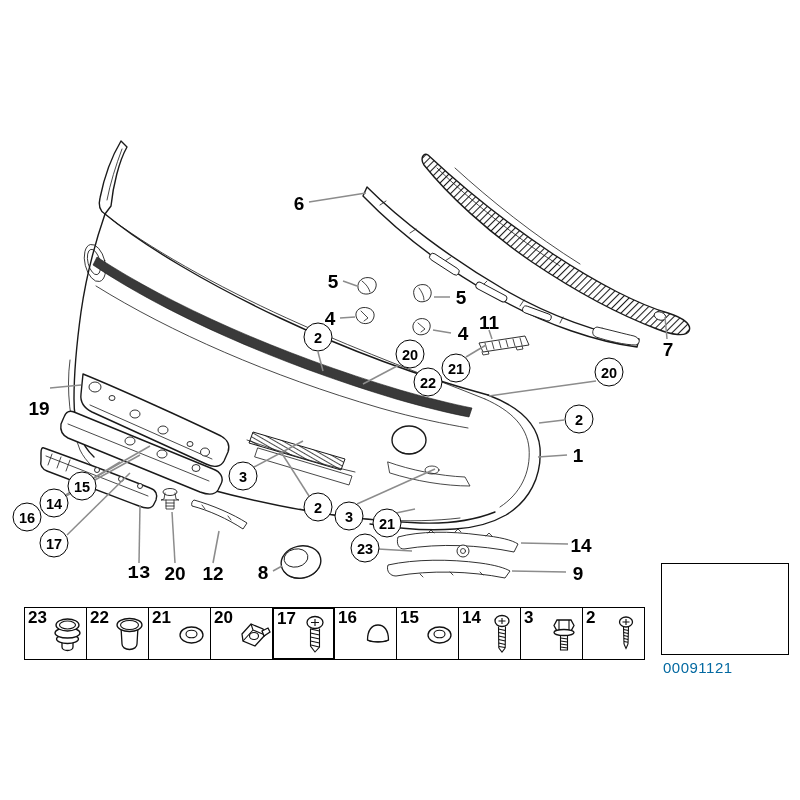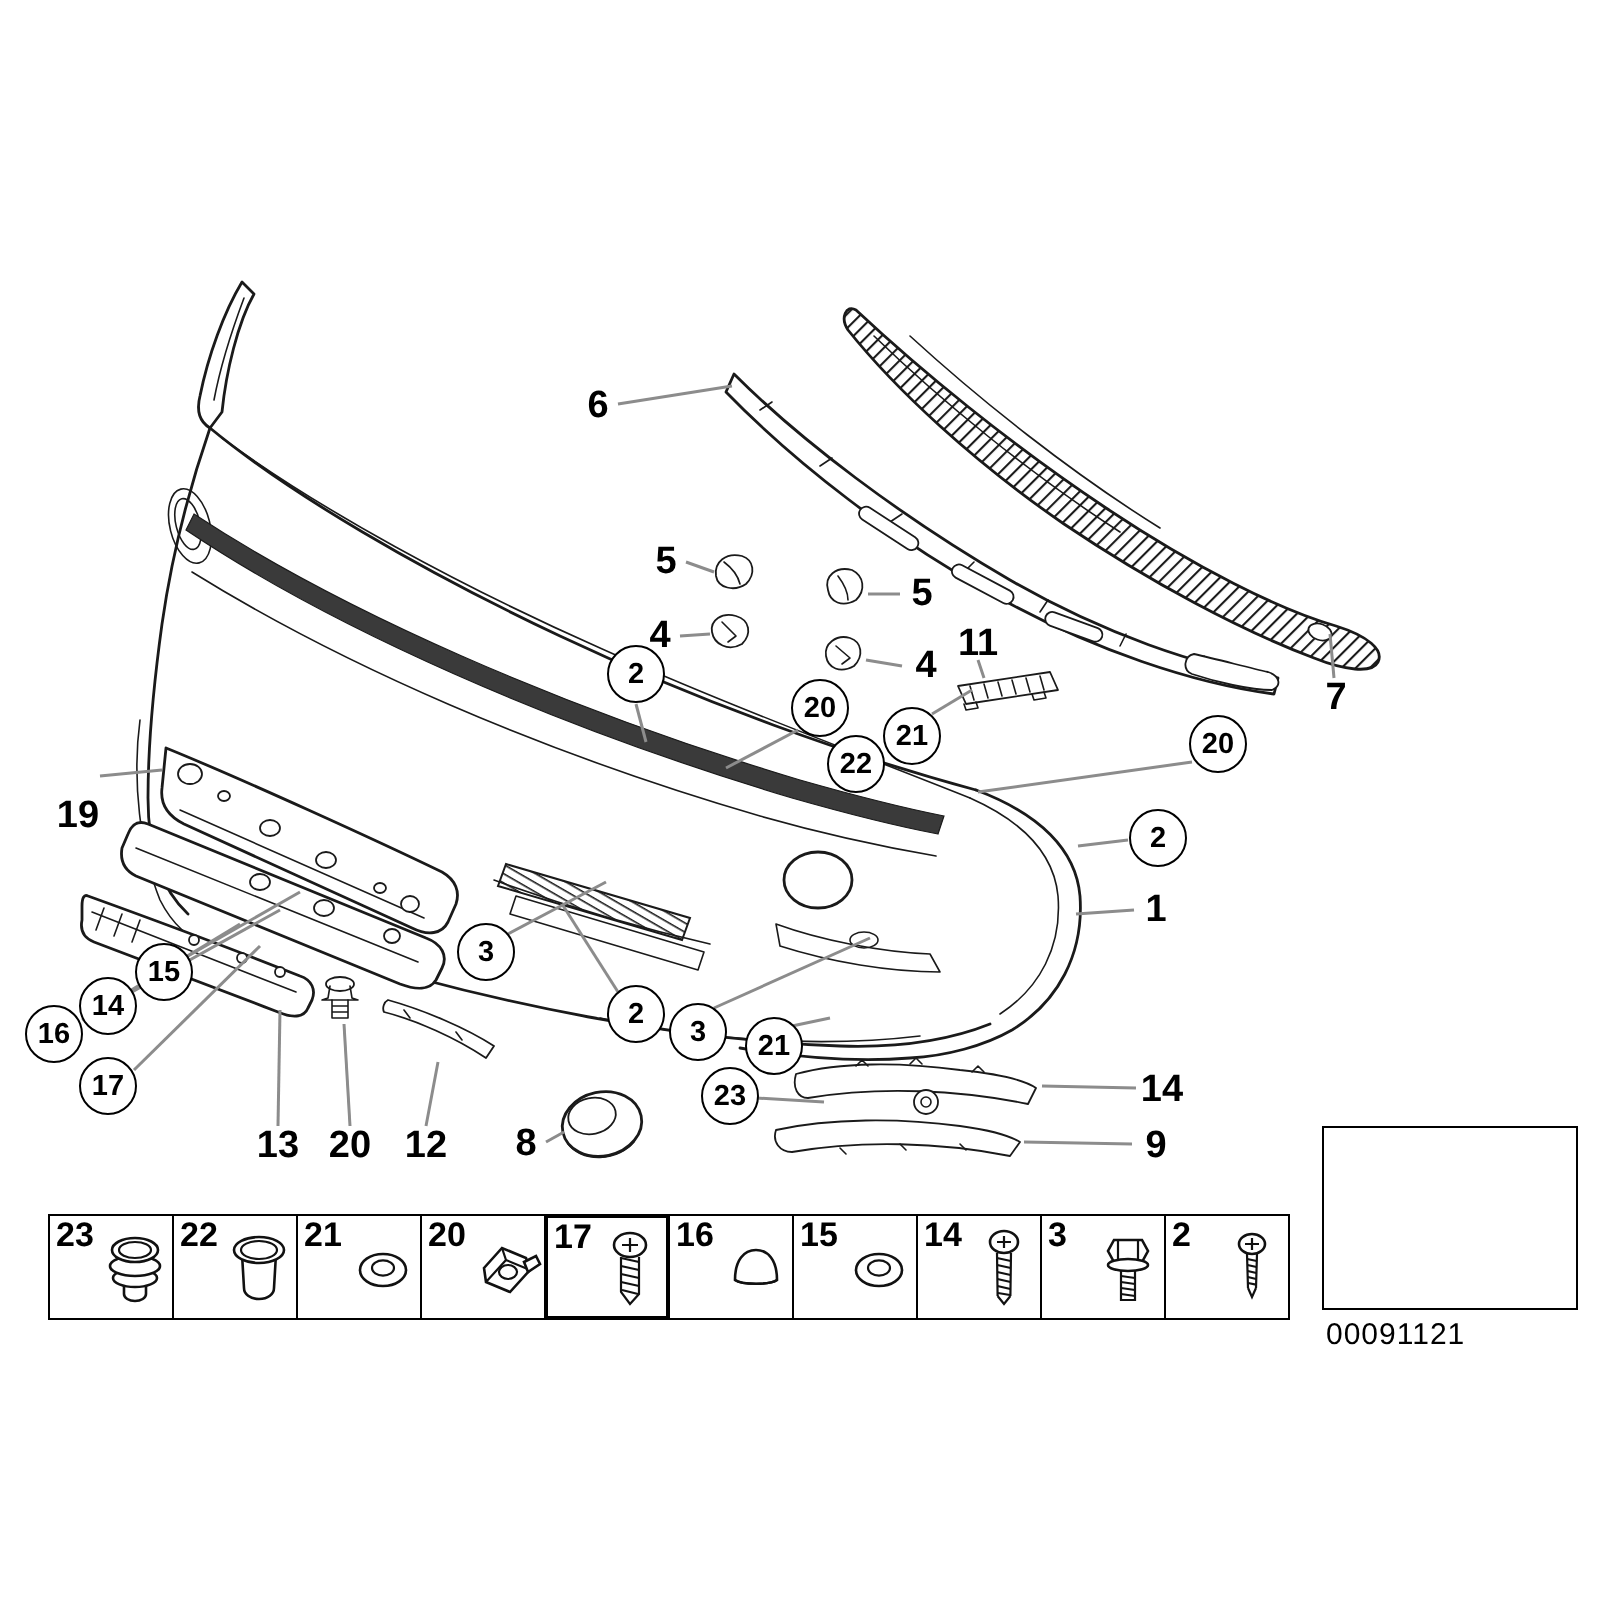--- a/index.html
+++ b/index.html
@@ -14,21 +14,21 @@
   .plain-label{position:absolute;transform:translate(-50%,-50%);font-weight:bold;font-size:19px;color:#000;line-height:1;cursor:pointer;}
   .circled{position:absolute;transform:translate(-50%,-50%);width:29px;height:29px;border:1.7px solid #000;border-radius:50%;
            background:#fff;display:flex;align-items:center;justify-content:center;
            font-weight:bold;font-size:14.5px;color:#000;box-sizing:border-box;cursor:pointer;}
   #legend{position:absolute;left:25px;top:607px;display:flex;}
   .legend-cell{width:63px;height:53px;border:1px solid #000;margin-left:-1px;background:#fff;position:relative;box-sizing:border-box;cursor:pointer;}
   .legend-cell.hl{border-width:2.2px;z-index:3;}
   .legend-num{position:absolute;left:3px;top:0px;font-weight:bold;font-size:17px;color:#000;}
   .legend-icon{position:absolute;right:1px;top:5px;width:36px;height:44px;}
   #car-box{position:absolute;left:661px;top:563px;width:128px;height:92px;border:1.6px solid #000;box-sizing:border-box;background:#fff;}
-  #car-code{position:absolute;left:663px;top:659px;font-size:15px;color:#000000;letter-spacing:0.5px;}
+  #car-code{position:absolute;left:663px;top:659px;font-size:15px;color:#0369a1;letter-spacing:0.5px;}
 </style>
 </head>
 <body>
 
 <svg id="stage" viewBox="0 0 800 800">
   <defs>
     <pattern id="hatch" width="5" height="5" patternTransform="rotate(45)" patternUnits="userSpaceOnUse">
       <rect width="5" height="5" fill="#ffffff"></rect>
       <line x1="0" y1="0" x2="0" y2="5" stroke="#1a1a1a" stroke-width="2.1"></line>
     </pattern>
@@ -212,21 +212,21 @@
     <div class="plain-label" style="left: 333px; top: 281px;">5</div>
     <div class="plain-label" style="left: 461px; top: 297px;">5</div>
     <div class="plain-label" style="left: 330px; top: 318px;">4</div>
     <div class="plain-label" style="left: 463px; top: 333px;">4</div>
     <div class="plain-label" style="left: 489px; top: 322px;">11</div>
     <div class="plain-label" style="left: 39px; top: 408px;">19</div>
     <div class="plain-label" style="left: 578px; top: 455px;">1</div>
     <div class="plain-label" style="left: 581px; top: 545px;">14</div>
     <div class="plain-label" style="left: 578px; top: 573px;">9</div>
     <div class="plain-label" style="left: 263px; top: 572px;">8</div>
-    <div class="plain-label" style="left: 139px; top: 573px;">13</div>
+    <div class="plain-label" style="left: 139px; top: 573px; font-family: Liberation Mono, monospace;">13</div>
     <div class="plain-label" style="left: 175px; top: 573px;">20</div>
     <div class="plain-label" style="left: 213px; top: 573px;">12</div>
     <div class="circled" style="left: 318px; top: 337px;">2</div>
     <div class="circled" style="left: 410px; top: 354px;">20</div>
     <div class="circled" style="left: 456px; top: 368px;">21</div>
     <div class="circled" style="left: 428px; top: 382px;">22</div>
     <div class="circled" style="left: 609px; top: 372px;">20</div>
     <div class="circled" style="left: 579px; top: 419px;">2</div>
     <div class="circled" style="left: 243px; top: 476px;">3</div>
     <div class="circled" style="left: 82px; top: 486px;">15</div>

